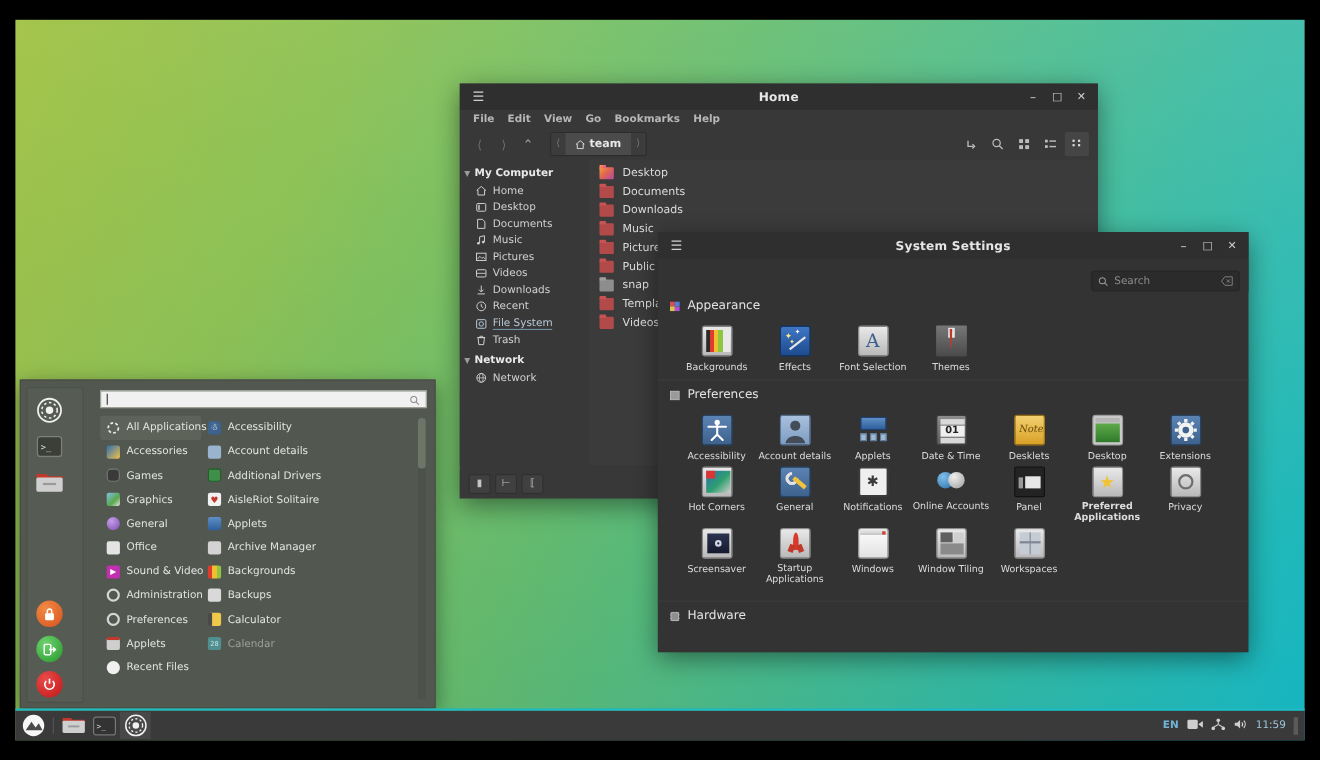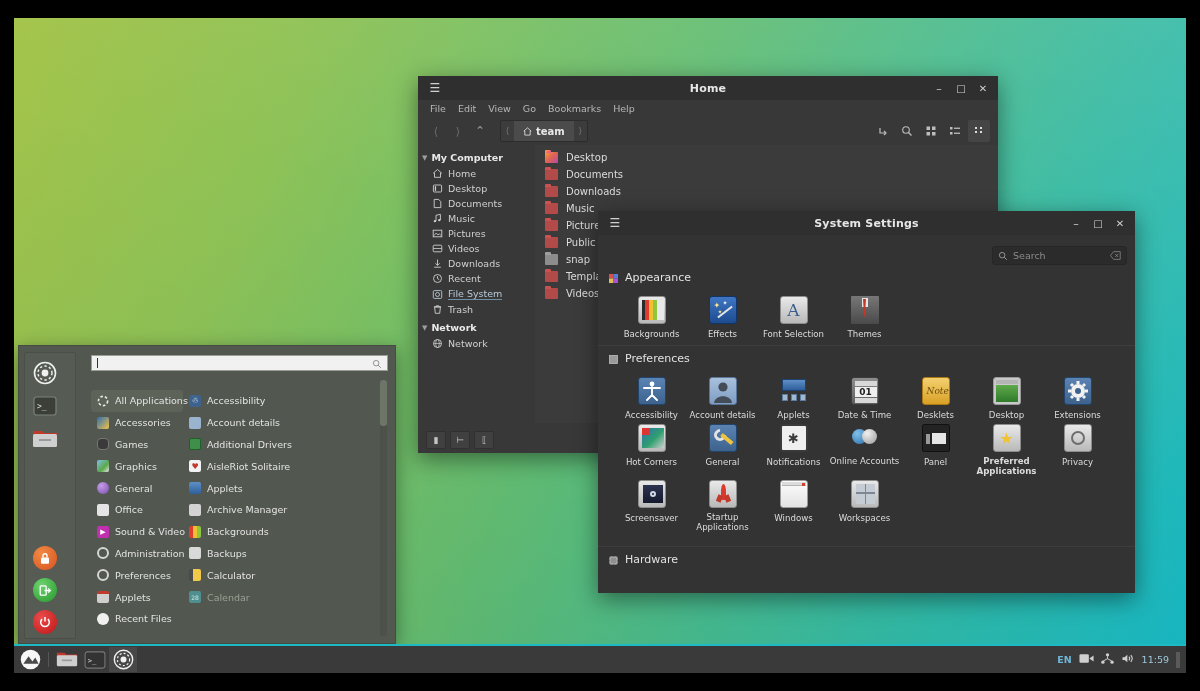--- a/index.html
+++ b/index.html
@@ -24,21 +24,21 @@
   .titlebar .tb-title{ position:absolute; left:0; right:0; text-align:center; font-size:11px; font-weight:bold; color:#e6e6e6; letter-spacing:.2px; }
   .hamb{ width:26px; margin-left:4px; text-align:center; color:#cfcfcf; font-size:12px; z-index:2; cursor:default;}
   .wbtns{ margin-left:auto; display:flex; gap:0; z-index:2; padding-right:4px;}
   .wbtn{ width:22px; height:22px; display:flex; align-items:center; justify-content:center; color:#cfcfcf; font-size:11px; }
   .wbtn.min:before{content:"\2013";}
   .wbtn.max:before{content:"\25A1"; font-size:10px;}
   .wbtn.cls:before{content:"\2715"; font-size:10px;}
 
   
   #filewin{ left:418px; top:76px; width:580px; height:377px; background:#383838; }
-  #filewin .menubar{ height:17px; display:flex; align-items:center; gap:0px; padding-left:6px; background:#383838;}
+  #filewin .menubar{ height:17px; display:flex; align-items:center; gap:0px; padding-left:6px; background:#383838;font-weight:bold;}
   #filewin .menubar span{ font-size:9.5px; color:#b7b7b7; padding:0 6px; }
   #filewin .pathbar{ height:28px; background:#383838; display:flex; align-items:center; padding:0 8px; gap:2px;}
   .navbtn{ width:20px; height:20px; display:flex; align-items:center; justify-content:center; color:#6f6f6f; font-size:11px;}
   .navbtn.up{ color:#9a9a9a; font-size:12px;}
   .crumbs{ display:flex; align-items:center; margin-left:8px; height:22px; border:1px solid #2c2c2c; border-radius:2px; overflow:hidden;}
   .crumb-arrow{ width:13px; height:22px; display:flex; align-items:center; justify-content:center; color:#777; font-size:9px; background:#3c3c3c;}
   .crumb-home{ display:flex; align-items:center; gap:4px; padding:0 9px; height:22px; background:#4b4b4b; color:#e8e8e8; font-size:10px; font-weight:bold;}
   .fm-tools{ margin-left:auto; display:flex; align-items:center; gap:2px;}
   .fm-tools .ft{ width:22px; height:22px; display:flex; align-items:center; justify-content:center; color:#bdbdbd;}
   .fm-tools .ft.active{ background:#454545; border-radius:2px;}
@@ -76,21 +76,21 @@
   .ic.dgrey{ background:linear-gradient(180deg,#8e8e8e,#5e5e5e); border:1px solid #3d3d3d;}
   .ic.yellow{ background:linear-gradient(180deg,#f3d070,#d9a126); border:1px solid #ab7a12;}
   .ic.white{ background:linear-gradient(180deg,#fdfdfd,#e2e2e2); border:1px solid #9a9a9a;}
 
   
   #appmenu{ position:absolute; left:18px; top:345px; width:378px; height:299px; background:#52584f; border:1px solid #464c44; box-shadow:0 5px 18px rgba(0,0,0,.40);}
   #appmenu .side{ position:absolute; left:5px; top:6px; width:52px; height:287px; background:#565c53; border:1px solid #4a5048; border-radius:2px;}
   .sideico{ position:absolute; left:13px; width:26px; height:26px; display:flex; align-items:center; justify-content:center;}
   #appmenu .searchwrap{ position:absolute; left:72px; top:9px; width:297px; height:16px; background:#f1f1f1; border:1px solid #9aa094; display:flex; align-items:center; padding:0 5px;}
   #appmenu .caret{ width:1px; height:10px; background:#333;}
-  #appmenu .cols{ position:absolute; left:72px; top:44px; width:310px; height:258px; display:flex;}
+  #appmenu .cols{ position:absolute; left:72px; top:32px; width:310px; height:258px; display:flex;}
   .col{ width:92px; }
   .col.wide{ width:200px; }
   .mrow{ display:flex; align-items:center; gap:6px; height:21.8px; padding-left:6px; font-size:9.5px; color:#e3e3e3; white-space:nowrap;}
   .mrow.sel{ background:#5d6359; border-radius:3px; }
   .mrow.dim{ color:#9aa094; }
   .mico{ width:12px; height:12px; flex:none; border-radius:2px;}
   #appmenu .scroll{ position:absolute; right:8px; top:34px; width:7px; height:256px; background:#4c5249; border-radius:3px;}
   #appmenu .scroll i{ position:absolute; left:0; top:0; width:7px; height:46px; background:#6d7468; border-radius:3px; display:block;}
   .powercol{ position:absolute; left:0; top:0; }
   .pbtn{ position:absolute; left:14px; width:24px; height:24px; border-radius:50%; display:flex; align-items:center; justify-content:center; color:#fff; font-size:12px;}
@@ -583,20 +583,30 @@
       <div class="cell">
         <div class="iconbox">
             <div class="ic white">
           <div style="position:absolute;left:1px;top:1px;right:1px;height:4px;background:#dcdcdc;border-bottom:1px solid #b5b5b5;"></div>
           <div style="position:absolute;right:2px;top:1.5px;width:3px;height:3px;background:#d04030;"></div>
             </div>
           </div>
         <div class="cap">Windows</div>
       </div>
 
+      <div class="cell">
+        <div class="iconbox">
+            <div class="ic grey">
+          <div style="position:absolute;left:3px;top:3px;width:11px;height:9px;background:#5f5f5f;"></div>
+          <div style="position:absolute;left:15px;top:3px;width:9px;height:9px;background:#cfcfcf;"></div>
+          <div style="position:absolute;left:3px;top:13px;width:21px;height:10px;background:#8a8a8a;"></div>
+            </div>
+          </div>
+        <div class="cap">Window Tiling</div>
+      </div>
 
       <div class="cell">
         <div class="iconbox">
             <div class="ic grey">
           <div style="position:absolute;left:4px;top:3px;width:19px;height:20px;background:#c6ccd4;"></div>
           <div style="position:absolute;left:13px;top:3px;width:1.6px;height:20px;background:#7e8894;"></div>
           <div style="position:absolute;left:4px;top:11px;width:19px;height:1.6px;background:#7e8894;"></div>
             </div>
           </div>
         <div class="cap">Workspaces</div>

